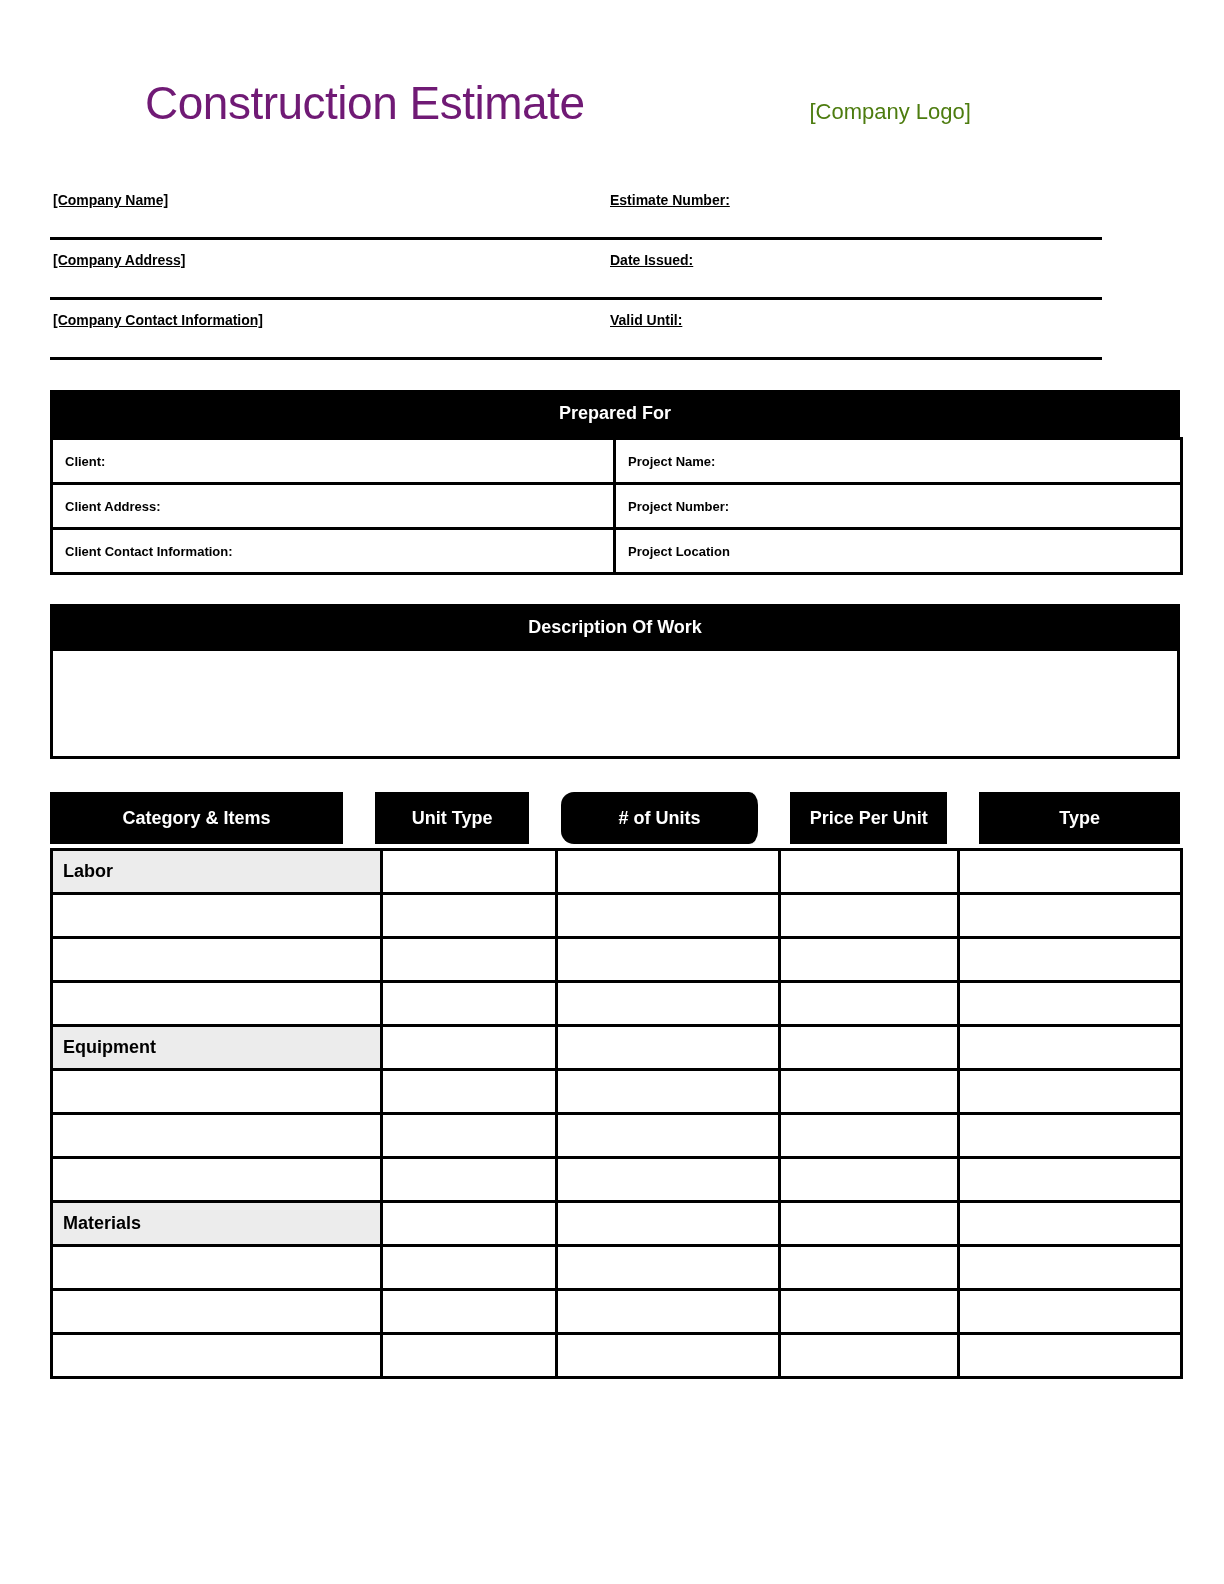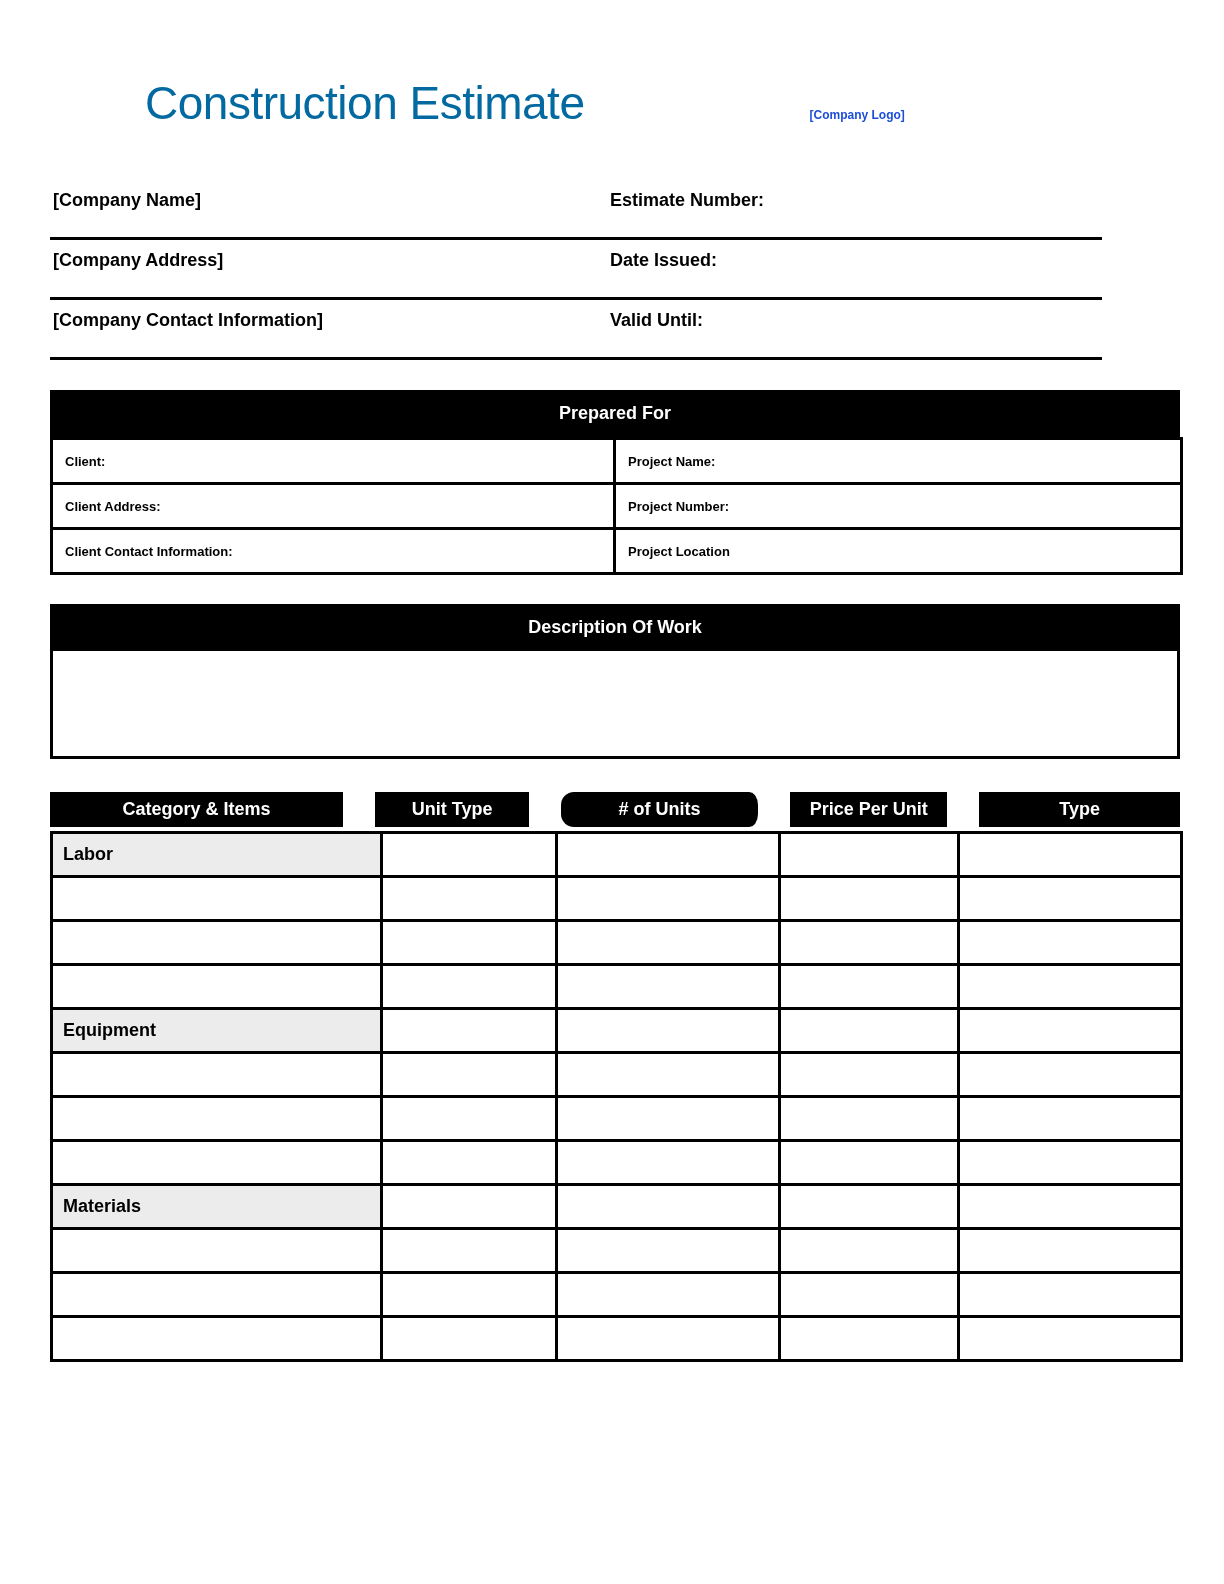--- a/index.html
+++ b/index.html
@@ -22,46 +22,47 @@
     display: flex;
     align-items: baseline;
     margin-top: 76px;
   }
   .doc-title {
     margin-left: 95px;
     font-size: 46px;
     font-weight: 400;
     letter-spacing: -0.5px;
     line-height: 1.2;
-    color: #0369a1;
+    color: #701a75;
   }
   .logo-placeholder {
     margin-left: 225px;
-    font-size: 12px;
-    font-weight: 700;
-    color: #1d4ed8;
+    font-size: 22px;
+    font-weight: 400;
+    color: #4d7c0f;
   }
 
   
   .company-info {
     margin-top: 49px;
     width: 1052px;
   }
   .info-row {
     height: 60px;
     border-bottom: 3px solid #000;
     display: grid;
     grid-template-columns: 557px 1fr;
     padding-top: 9px;
     padding-left: 3px;
   }
   .info-label {
-    font-size: 18px;
+    font-size: 14px;
     font-weight: 700;
     line-height: 22px;
+    text-decoration: underline;
   }
 
   
   .section-block { width: 1130px; }
   .prepared-for { margin-top: 30px; }
   .section-header {
     background: #000000;
     color: #ffffff;
     height: 47px;
     display: flex;
@@ -91,21 +92,21 @@
     border-left: 3px solid #000;
     border-right: 3px solid #000;
     border-bottom: 3px solid #000;
     background: #ffffff;
   }
 
   
   .estimate { margin-top: 33px; }
   .est-header {
     display: flex;
-    height: 35px;
+    height: 52px;
     gap: 28px;
   }
   .est-header .hcell {
     background: #000000;
     color: #ffffff;
     font-size: 18px;
     font-weight: 700;
     display: flex;
     align-items: center;
     justify-content: center;

